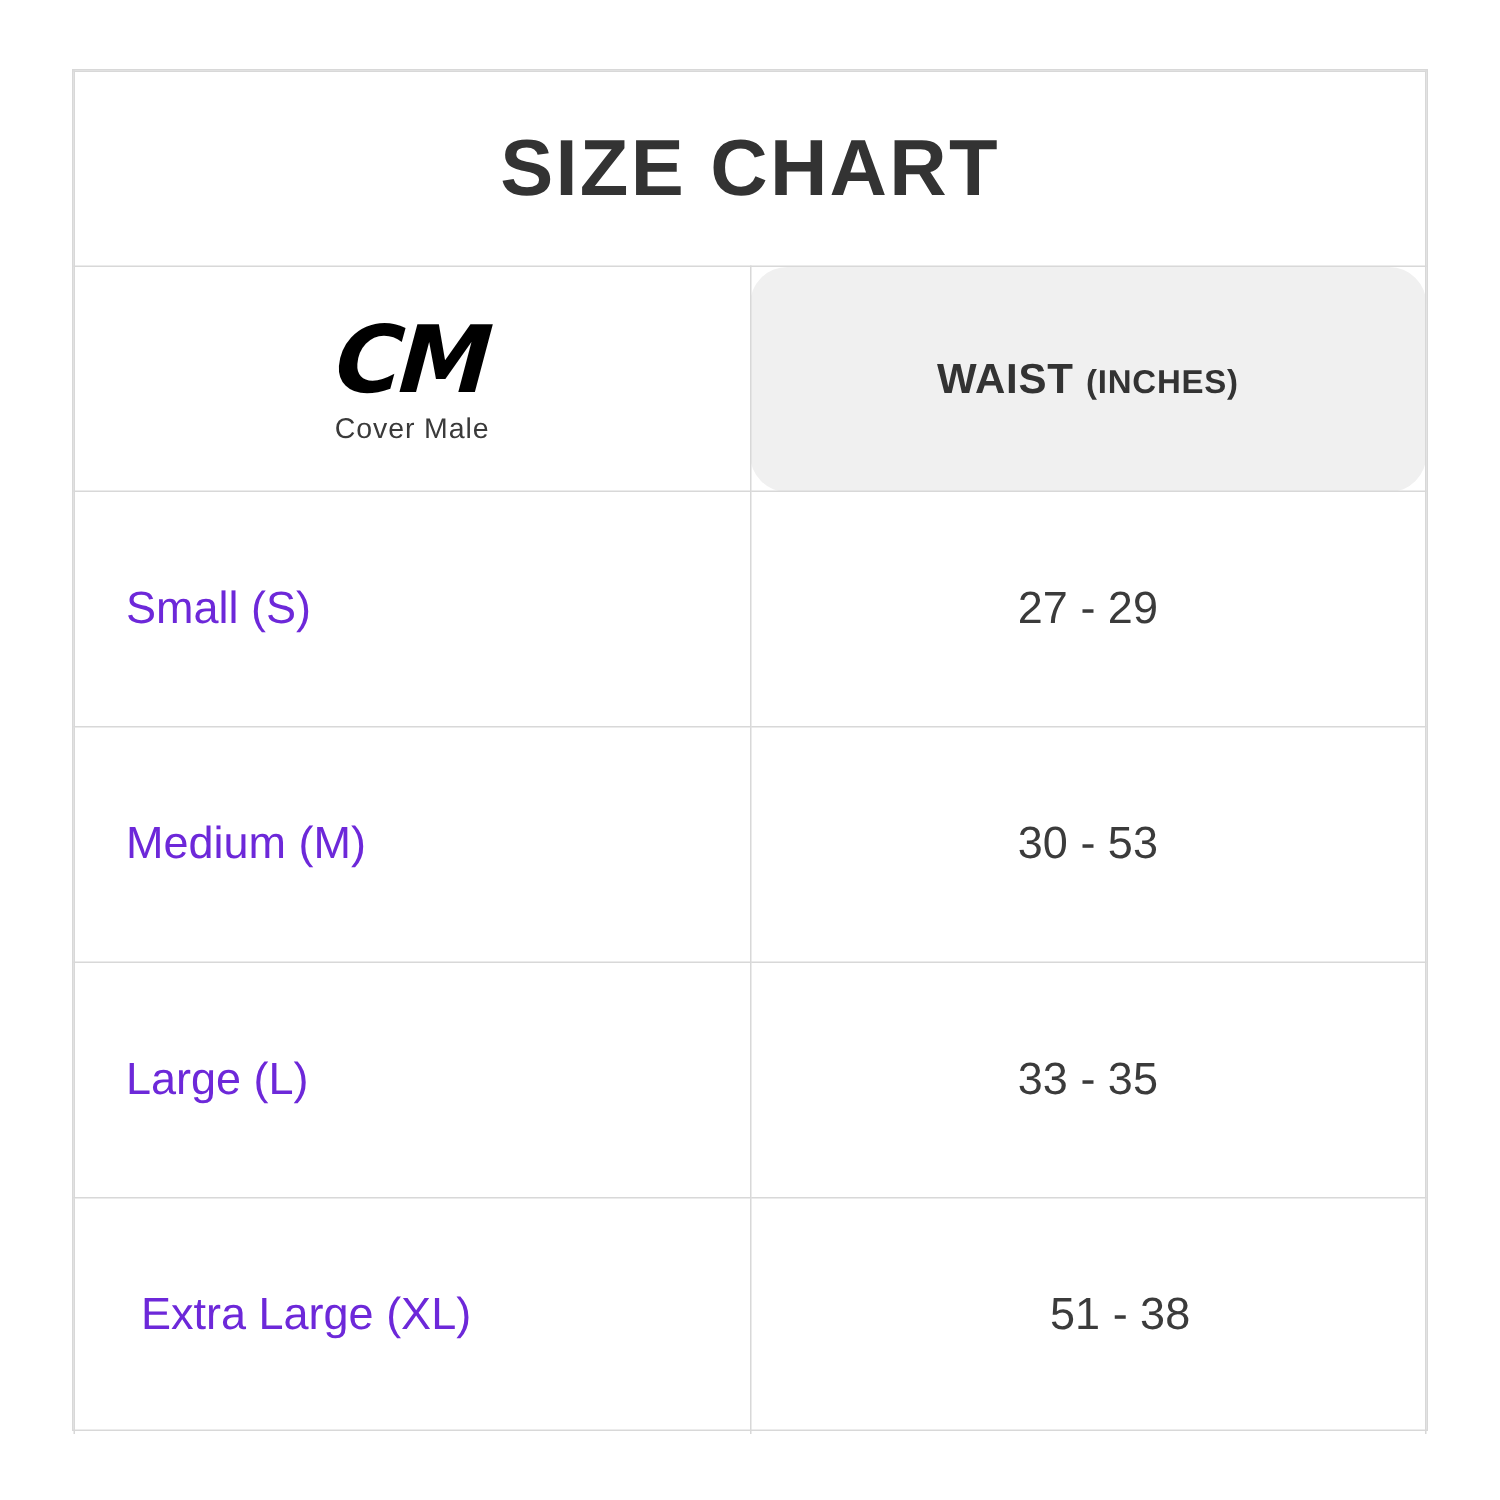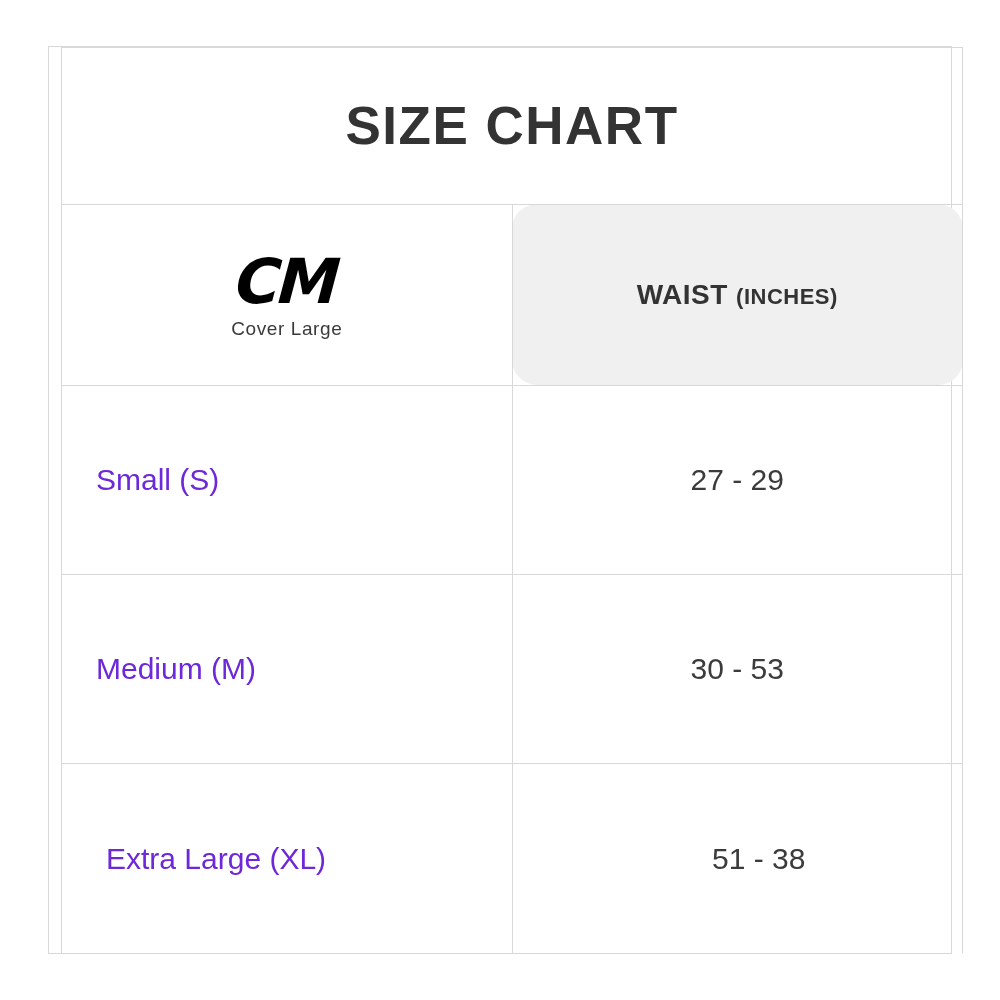--- a/index.html
+++ b/index.html
@@ -28,21 +28,20 @@
     border: 1px solid #d8d8d8;
     box-sizing: border-box;
     background: #ffffff;
   }
 
   table.size-chart {
     width: 100%;
     height: 100%;
     border-collapse: collapse;
     table-layout: fixed;
-    margin-left: 12px;
   }
 
   table.size-chart td {
     border: 1px solid #d8d8d8;
     box-sizing: border-box;
     vertical-align: middle;
   }
 
   .title-cell {
     height: 130px;
@@ -144,37 +143,41 @@
       <tbody>
         <tr>
           <td class="title-cell" colspan="2">
             <span class="title-text">SIZE CHART</span>
           </td>
         </tr>
         <tr>
           <td class="logo-cell col-left">
             <span class="logo-box">
               <span class="logo-cm">CM</span>
-              <span class="logo-sub">Cover Large</span>
+              <span class="logo-sub">Cover Male</span>
             </span>
           </td>
           <td class="header-cell col-right">
             <span class="header-text">
               <span>WAIST </span><span class="unit">(INCHES)</span>
             </span>
           </td>
         </tr>
         <tr>
           <td class="size-cell col-left">Small (S)</td>
           <td class="value-cell col-right">27 - 29</td>
         </tr>
         <tr>
           <td class="size-cell col-left">Medium (M)</td>
           <td class="value-cell col-right">30 - 53</td>
         </tr>
+        <tr>
+          <td class="size-cell col-left">Large (L)</td>
+          <td class="value-cell col-right">33 - 35</td>
+        </tr>
         <tr class="last-row">
           <td class="size-cell col-left">Extra Large (XL)</td>
           <td class="value-cell col-right">51 - 38</td>
         </tr>
       </tbody>
     </table>
   </div>
 </div>
 
 </body></html>

